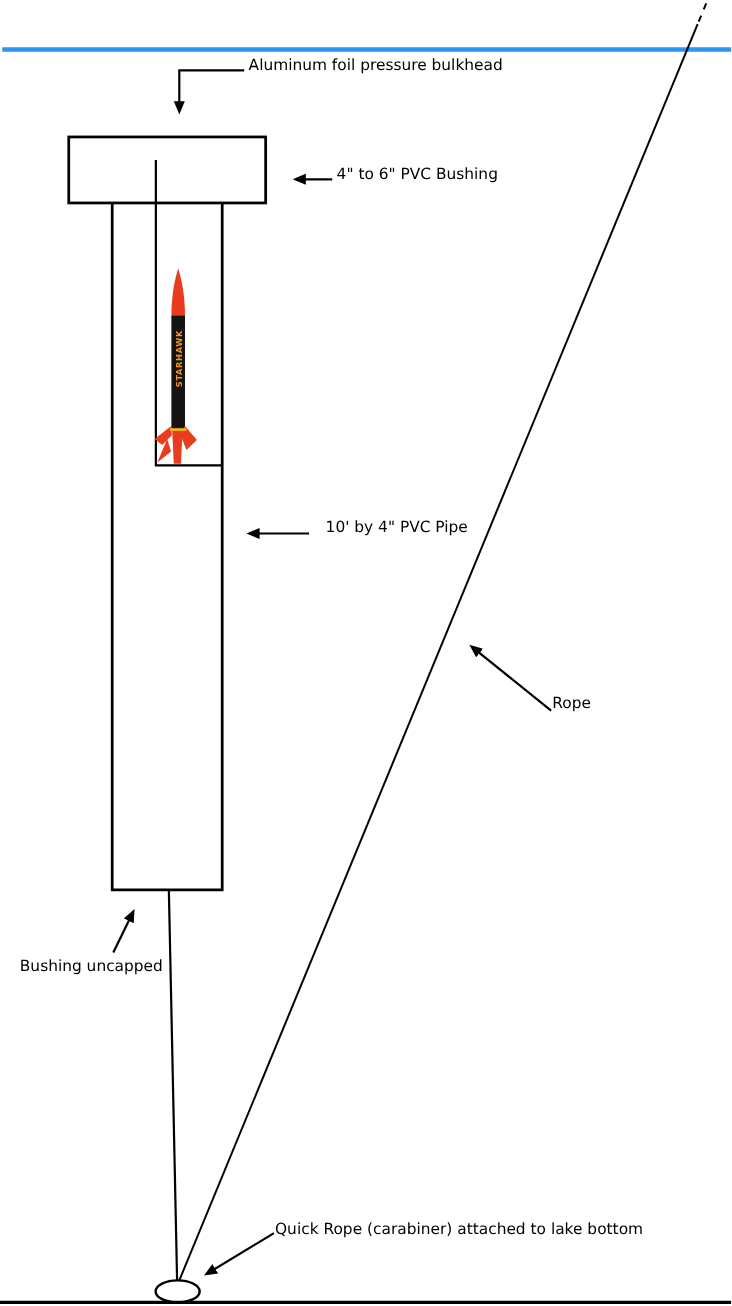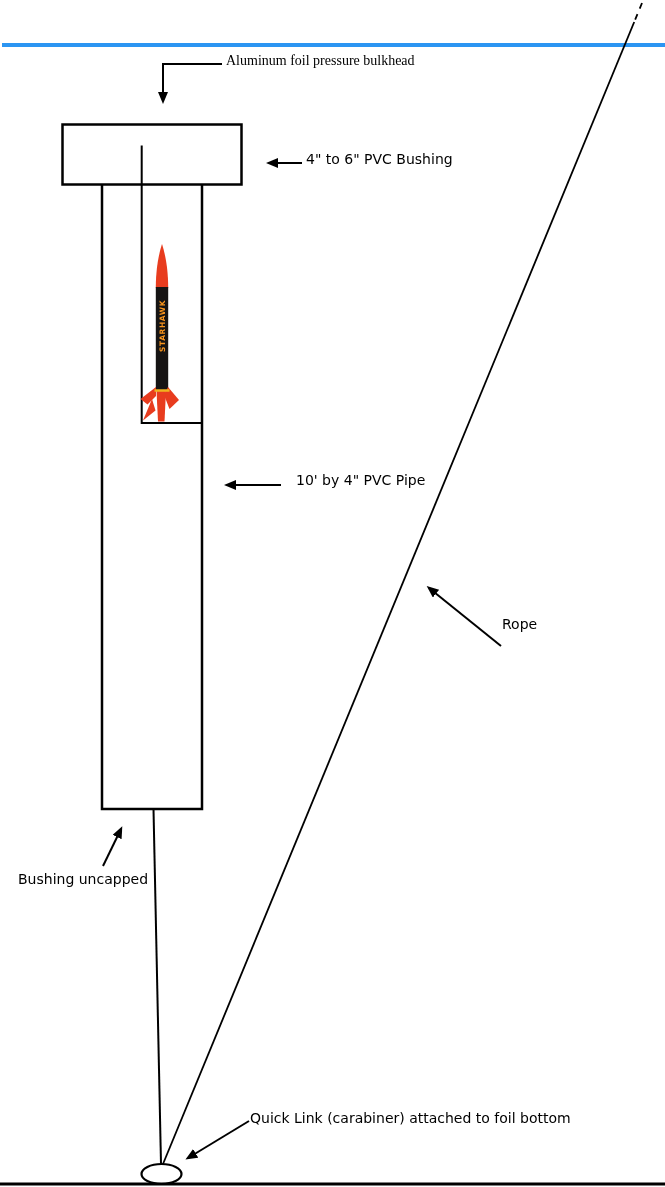--- a/index.html
+++ b/index.html
@@ -93,24 +93,24 @@
 
     <line class="ln ln-2" x1="153.5" y1="809" x2="161" y2="1164"></line>
 
     <line class="arrow" x1="249" y1="1121" x2="188" y2="1158" marker-end="url(#ah)"></line>
 
     <ellipse class="link-ellipse" cx="161.5" cy="1174" rx="20" ry="10"></ellipse>
 
     <line class="ground" x1="0" y1="1184" x2="665" y2="1184"></line>
   </svg>
 
-  <div class="label" style="left:226px;top:52px;font-family:Liberation Serif, serif;">Aluminum foil pressure bulkhead</div>
+  <div class="label" style="left:226px;top:52px;">Aluminum foil pressure bulkhead</div>
 
   <div class="label" style="left:306px;top:151px;">4" to 6" PVC Bushing</div>
 
   <div class="label" style="left:296px;top:472px;">10' by 4" PVC Pipe</div>
 
-  <div class="label" style="left:502px;top:616px;">Rope</div>
+  <div class="label" style="left:502px;top:632px;">Rope</div>
 
   <div class="label" style="left:18px;top:871px;">Bushing uncapped</div>
 
-  <div class="label" style="left:250px;top:1110px;">Quick Link (carabiner) attached to foil bottom</div>
+  <div class="label" style="left:250px;top:1110px;">Quick Rope (carabiner) attached to lake bottom</div>
 </div>
 
 </body></html>

